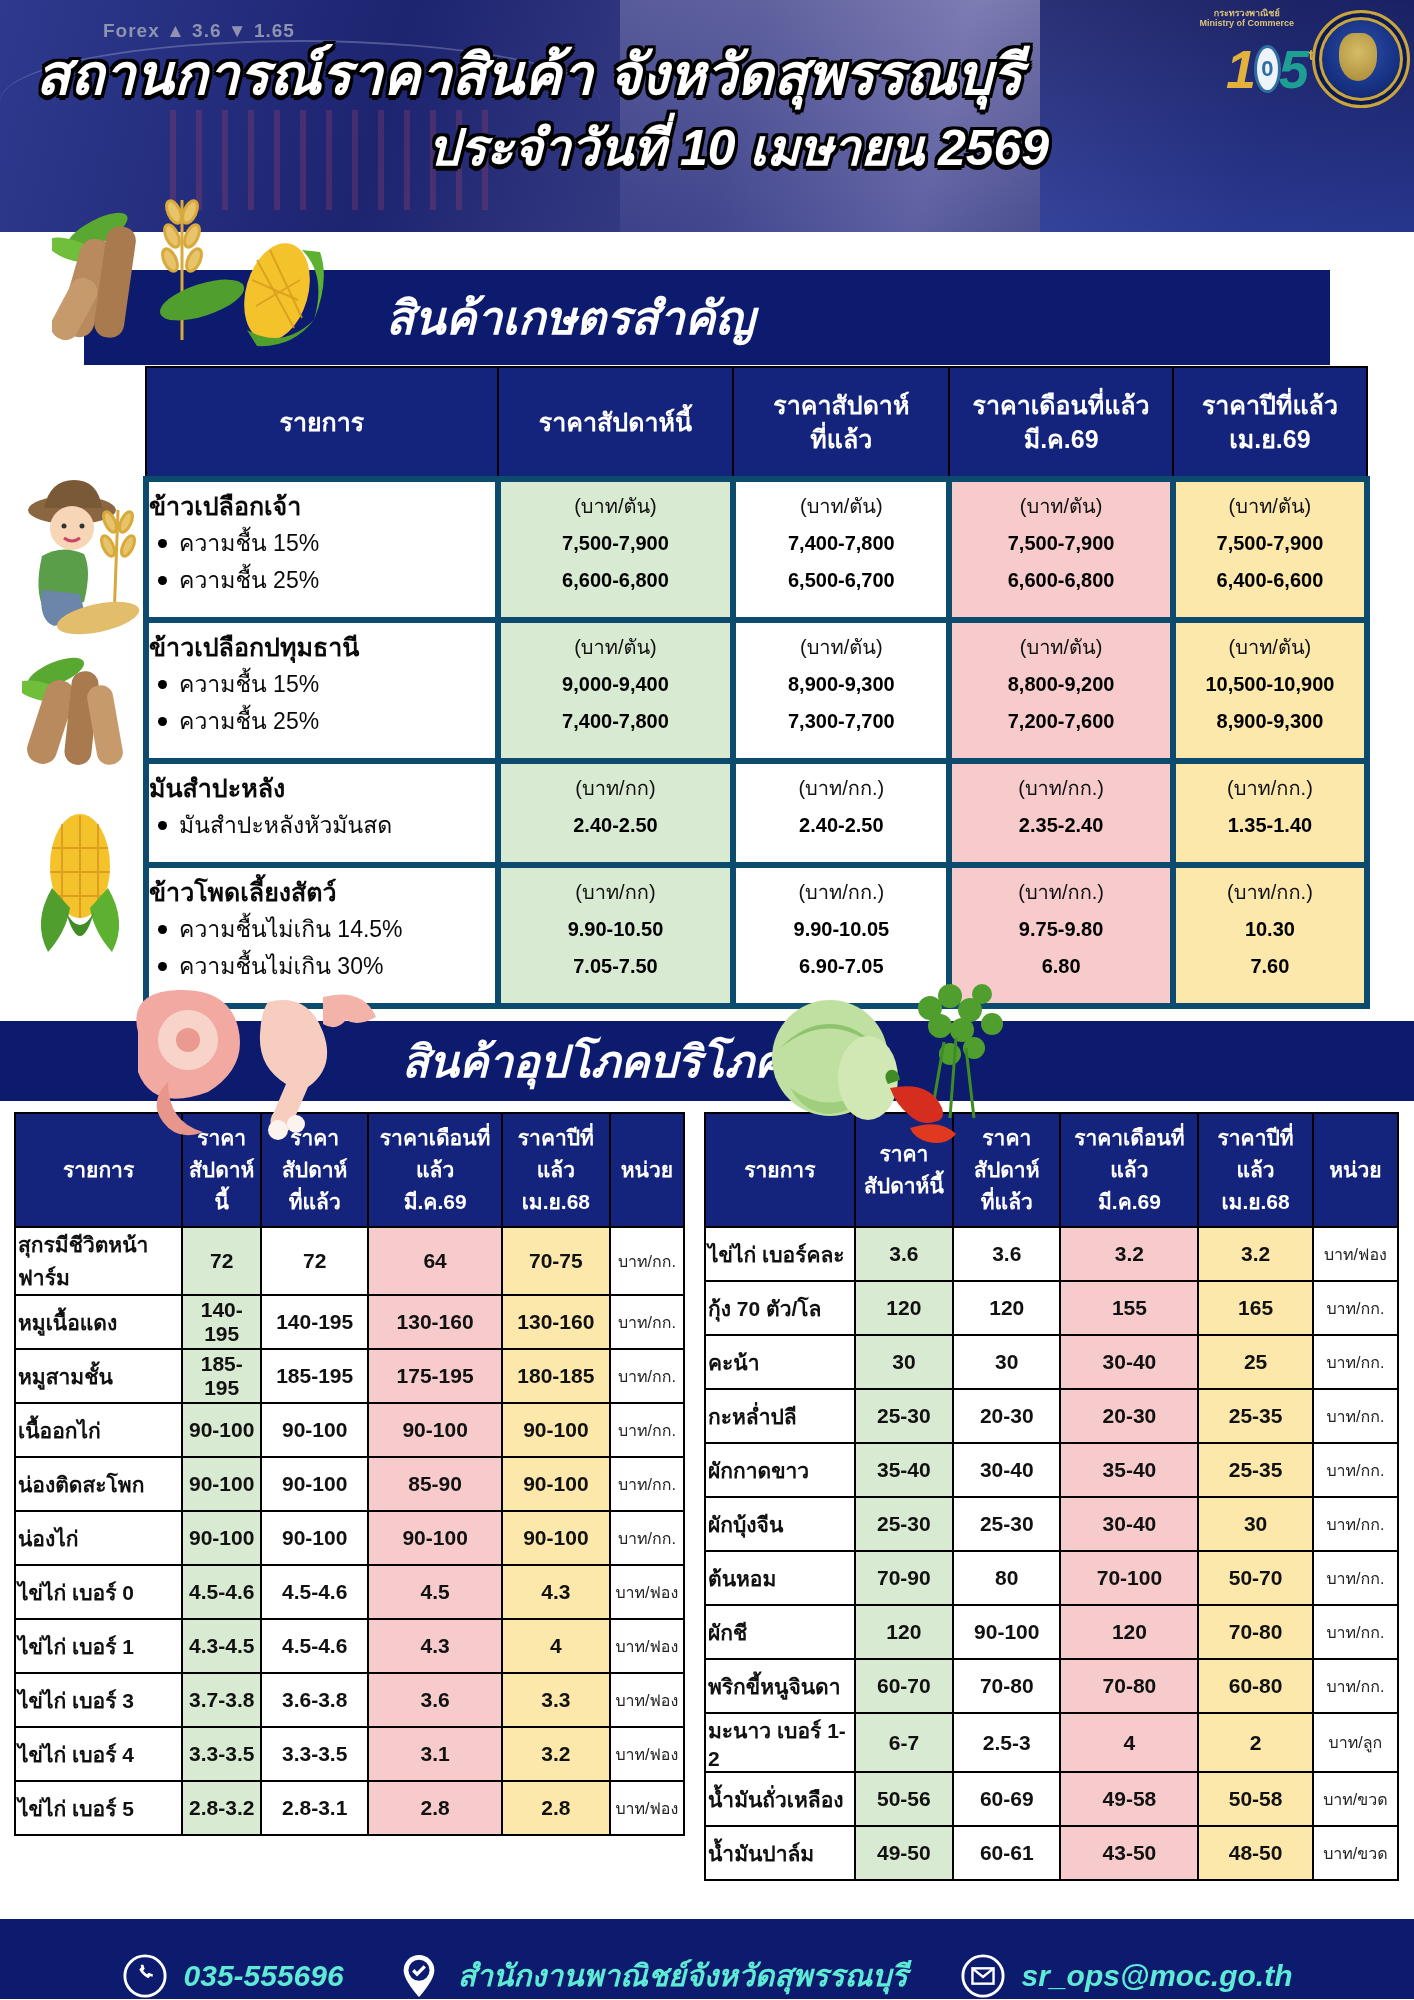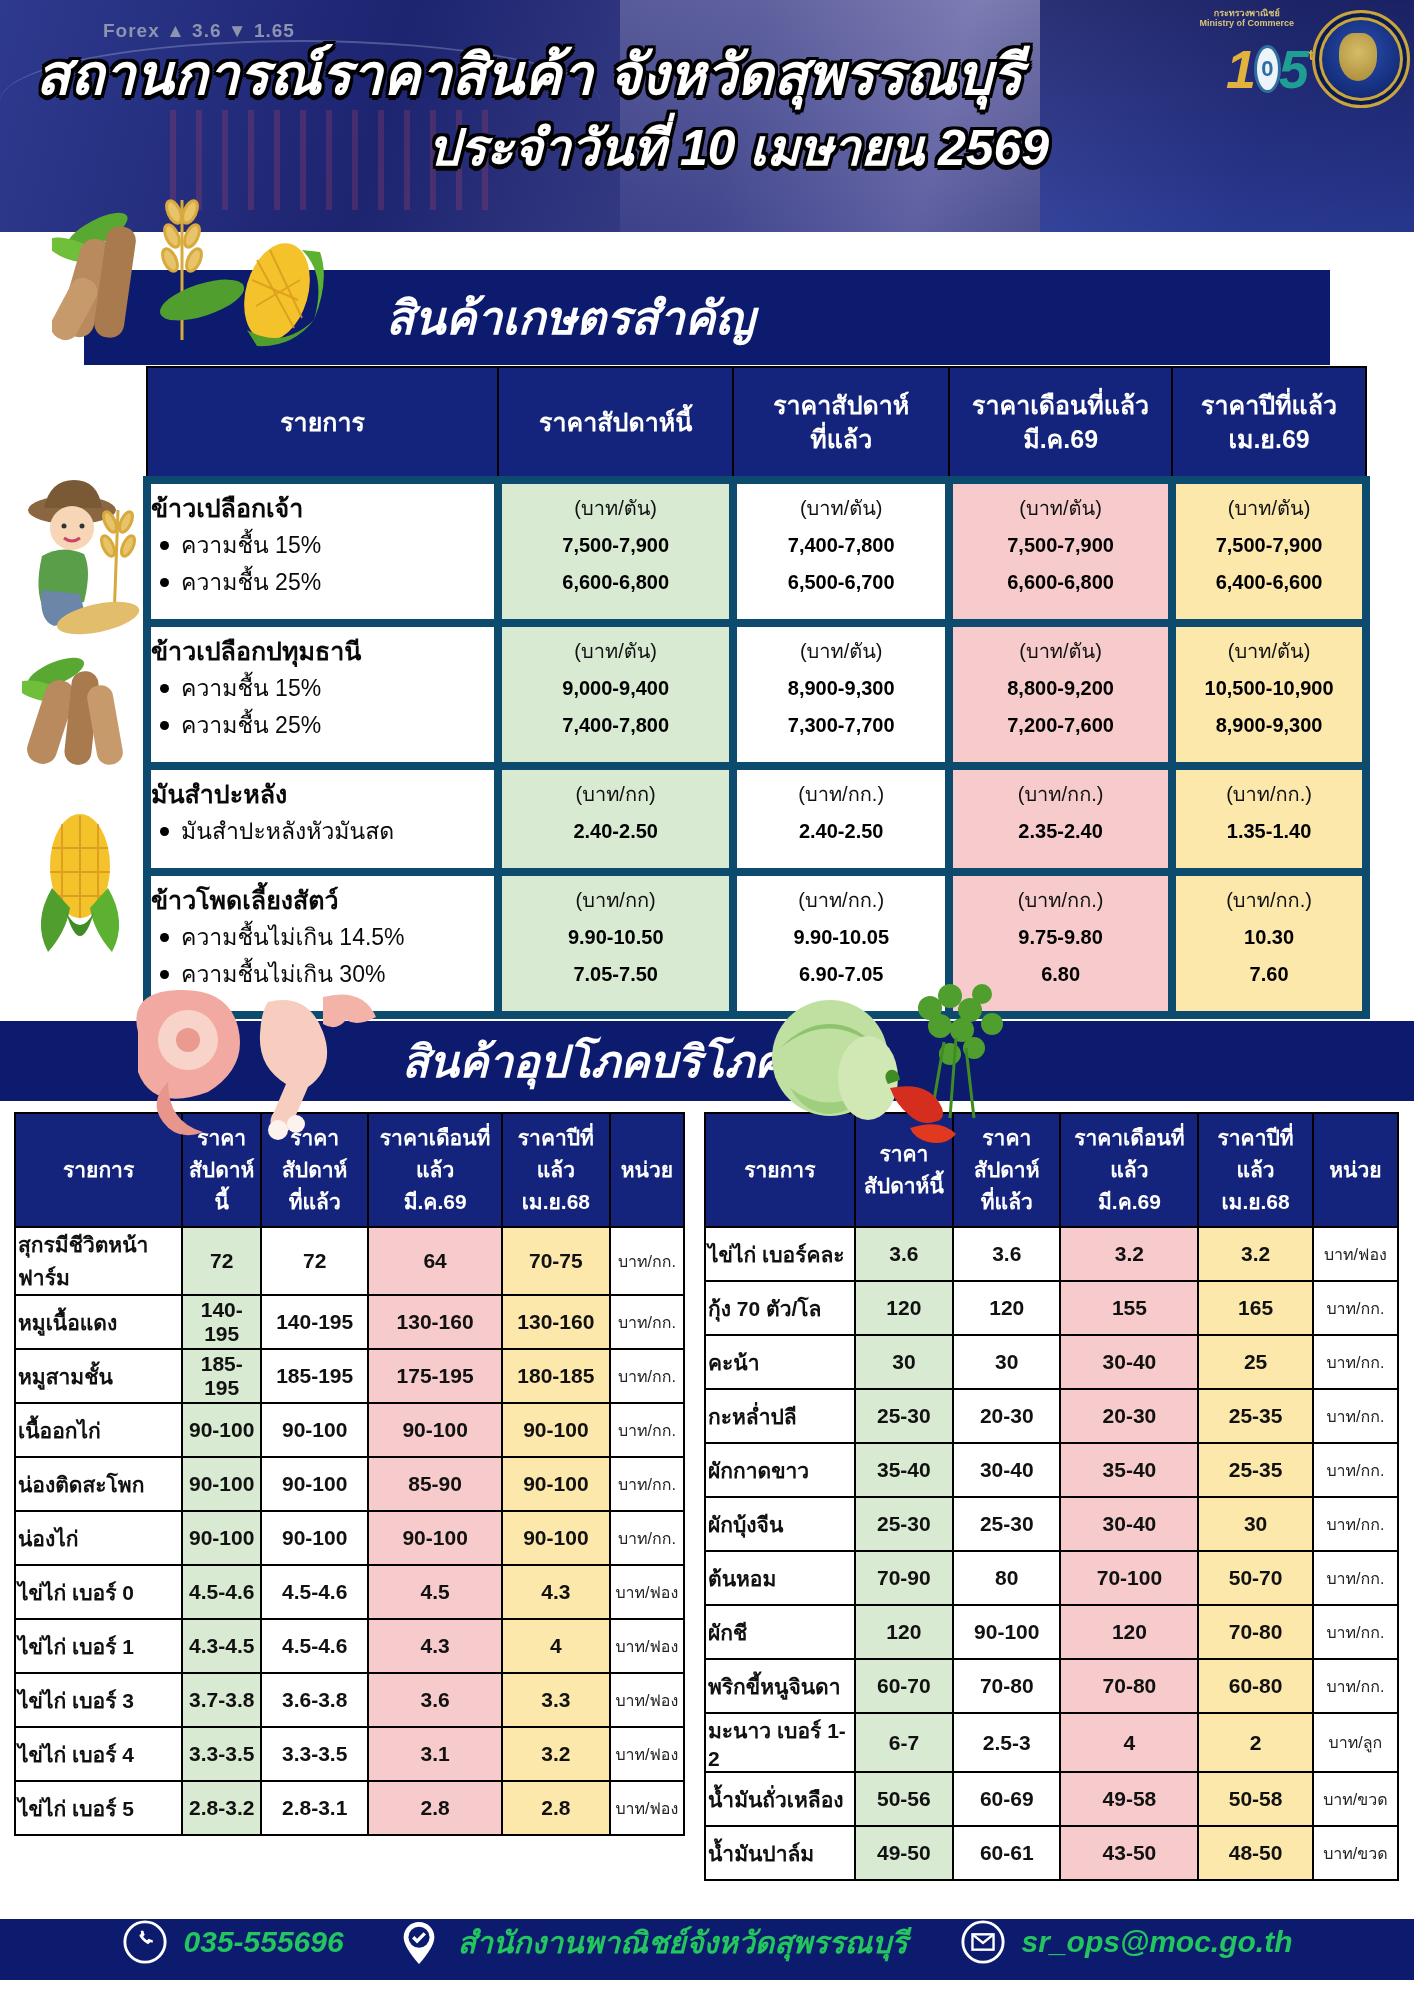--- a/index.html
+++ b/index.html
@@ -40,21 +40,21 @@
   .banner1{left:84px;right:84px;top:270px;height:95px;font-family:Liberation Mono, monospace;}
   .banner1 .txt{margin-left:302px;}
   .banner2{left:0;right:0;top:1021px;height:80px;}
   .banner2 .txt{margin-left:402px;font-size:44px;}
   .illus{position:absolute;z-index:5;}
 
   
   .agri{position:absolute;left:143px;top:366px;width:1227px;border-collapse:collapse;table-layout:fixed;}
   .agri th{background:#14237c;color:#fff;font-size:25px;font-weight:bold;height:108px;border:2px solid #000;padding:0 2px;vertical-align:middle;}
   .agri th .hl{line-height:34px;}
-  .agri td{border:8px solid #0c4a6e;vertical-align:top;padding:6px 0 18px;}
+  .agri td{border:6px solid #0c4a6e;vertical-align:top;padding:6px 0 18px;}
   .namec{background:#fff;text-align:left;}
   .gname{font-size:25px;font-weight:bold;color:#0a0a0a;line-height:37px;}
   .gitem{font-size:23px;color:#0a0a0a;line-height:37px;padding-left:30px;position:relative;}
   .bdot{position:absolute;left:9px;top:14px;width:9px;height:9px;background:#000;border-radius:50%;}
   .unit{font-size:20px;line-height:37px;text-align:center;color:#111;}
   .val{font-size:20px;line-height:37px;text-align:center;color:#000;font-weight:600;}
   .col-g{background:#d9ead3;}
   .col-w{background:#ffffff;}
   .col-p{background:#f7cbcb;}
   .col-y{background:#fce8ab;}
@@ -63,22 +63,22 @@
   .ctab{position:absolute;top:1112px;border-collapse:collapse;table-layout:fixed;}
   .ctab th{background:#14237c;color:#fff;font-weight:bold;font-size:21px;border:2px solid #000;height:112px;vertical-align:middle;padding:0 2px;}
   .ctab th .hl{line-height:32px;}
   .ctab td{border:2px solid #000;height:52px;text-align:center;font-size:21px;font-weight:600;color:#111;padding:0 2px;}
   .ctab td.namec{text-align:left;font-weight:600;}
   .ctab td.unitc{font-size:16px;font-weight:normal;color:#222;background:#fff;}
   .ctab-left{left:14px;width:671px;}
   .ctab-right{left:704px;width:695px;}
 
   
-  .footer{position:absolute;left:0;right:0;top:1919px;height:61px;background:#0d1b6e;
-          display:flex;align-items:flex-start;justify-content:center;gap:52px;color:#22c55e;}
+  .footer{position:absolute;left:0;right:0;top:1919px;height:80px;background:#0d1b6e;
+          display:flex;align-items:flex-end;justify-content:center;gap:52px;color:#5eead4;}
   .fitem{display:flex;align-items:center;gap:16px;font-size:30px;font-weight:bold;font-style:italic;white-space:nowrap;}
   .ficon{width:46px;height:46px;flex:0 0 46px;}
 </style>
 </head>
 <body>
 
 <div class="page">
 
   <div class="hero">
     <div class="ph1"></div>

